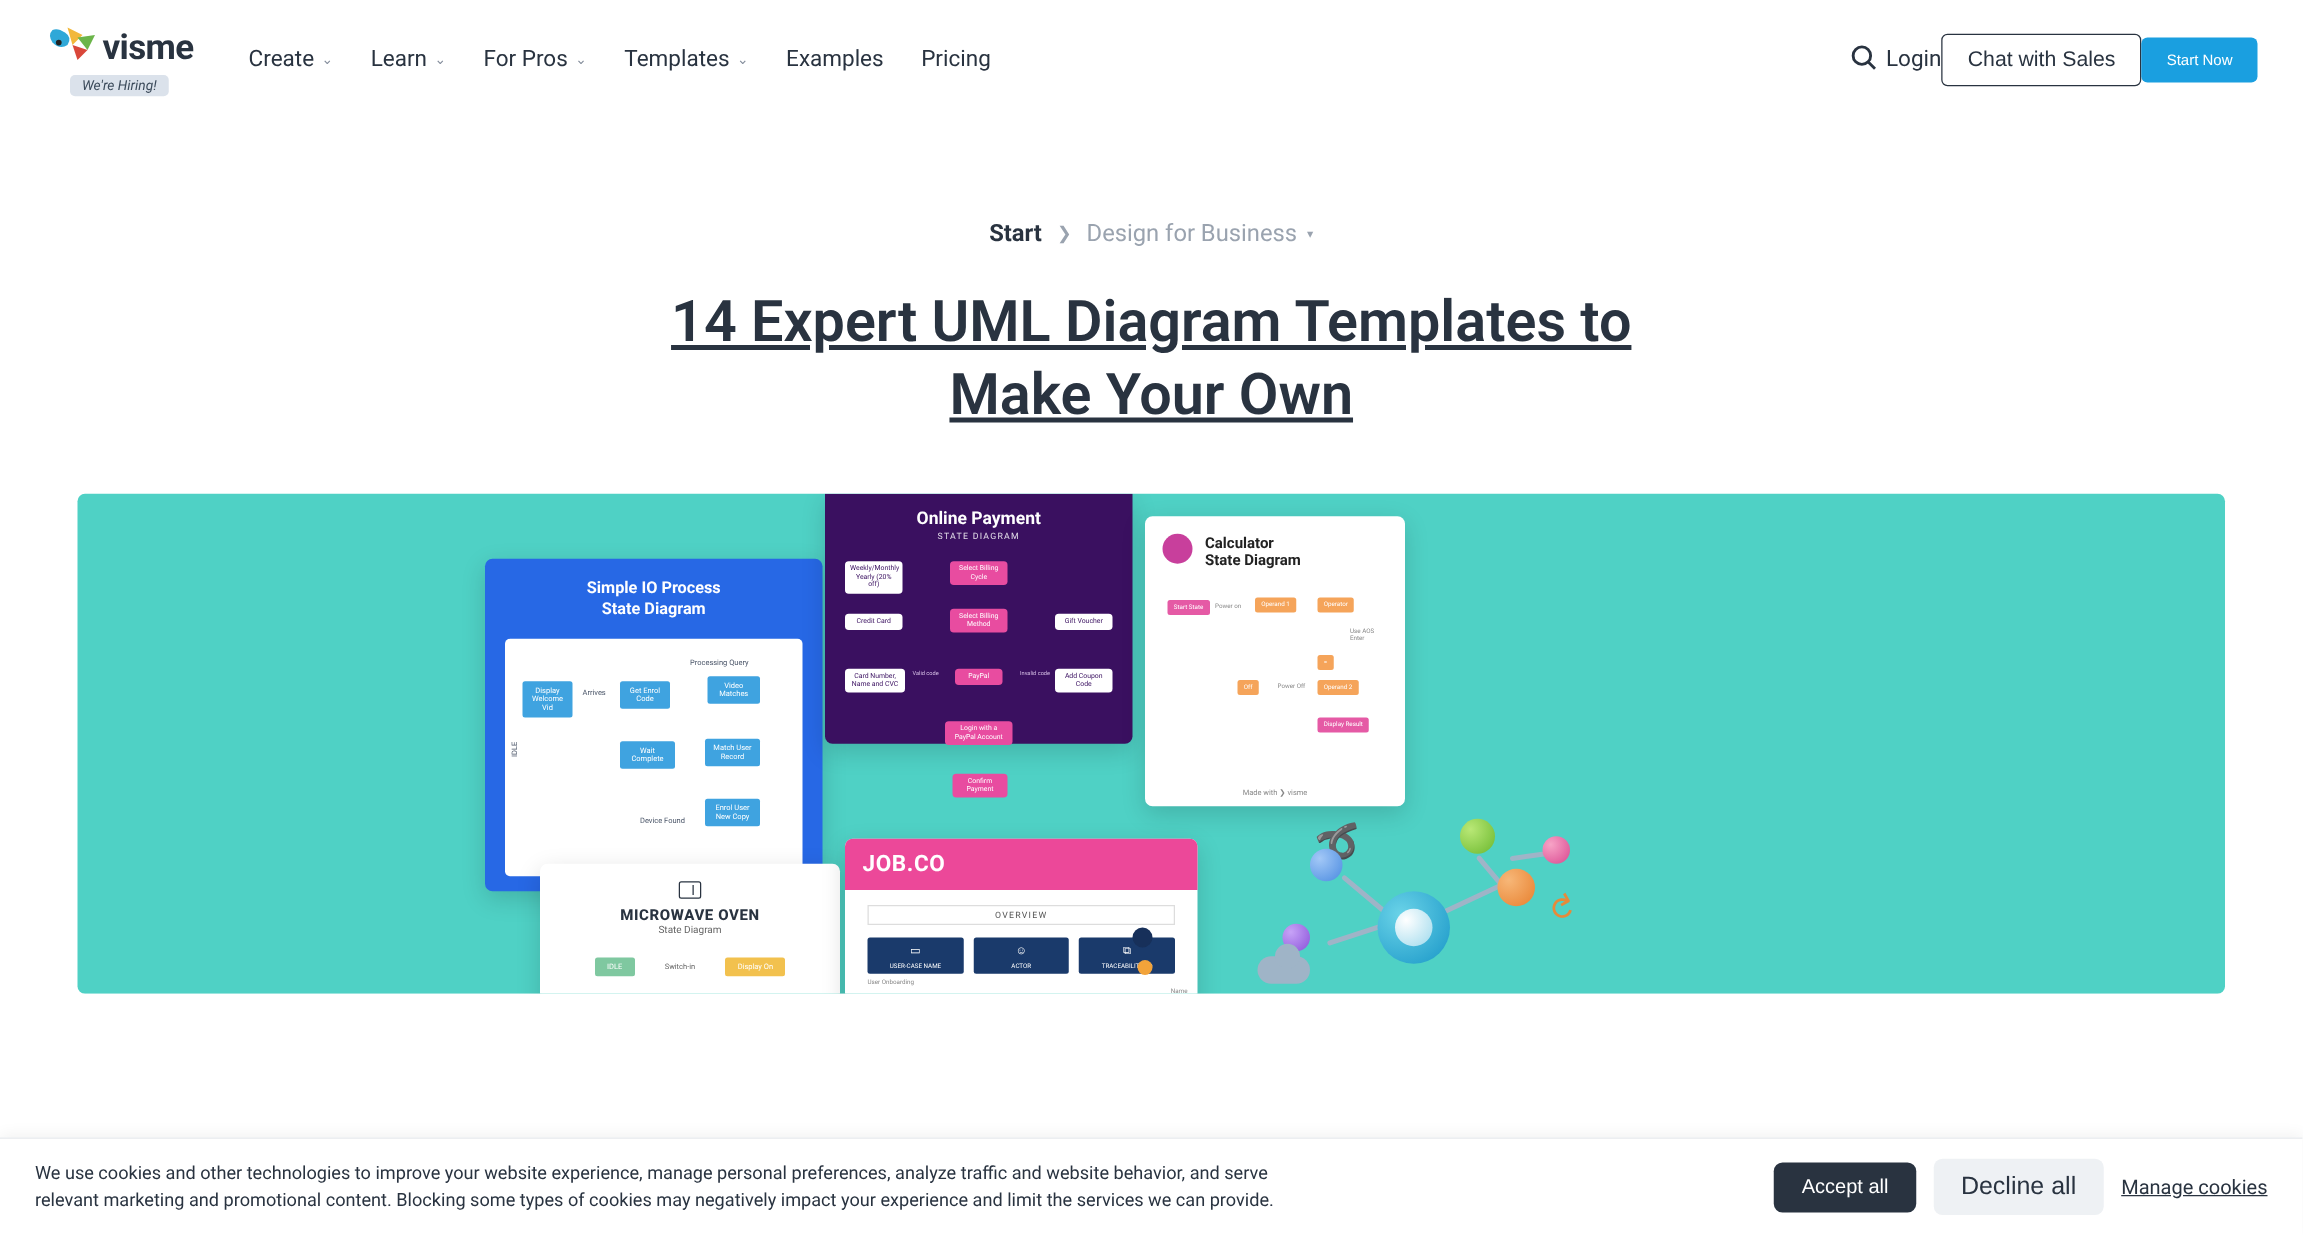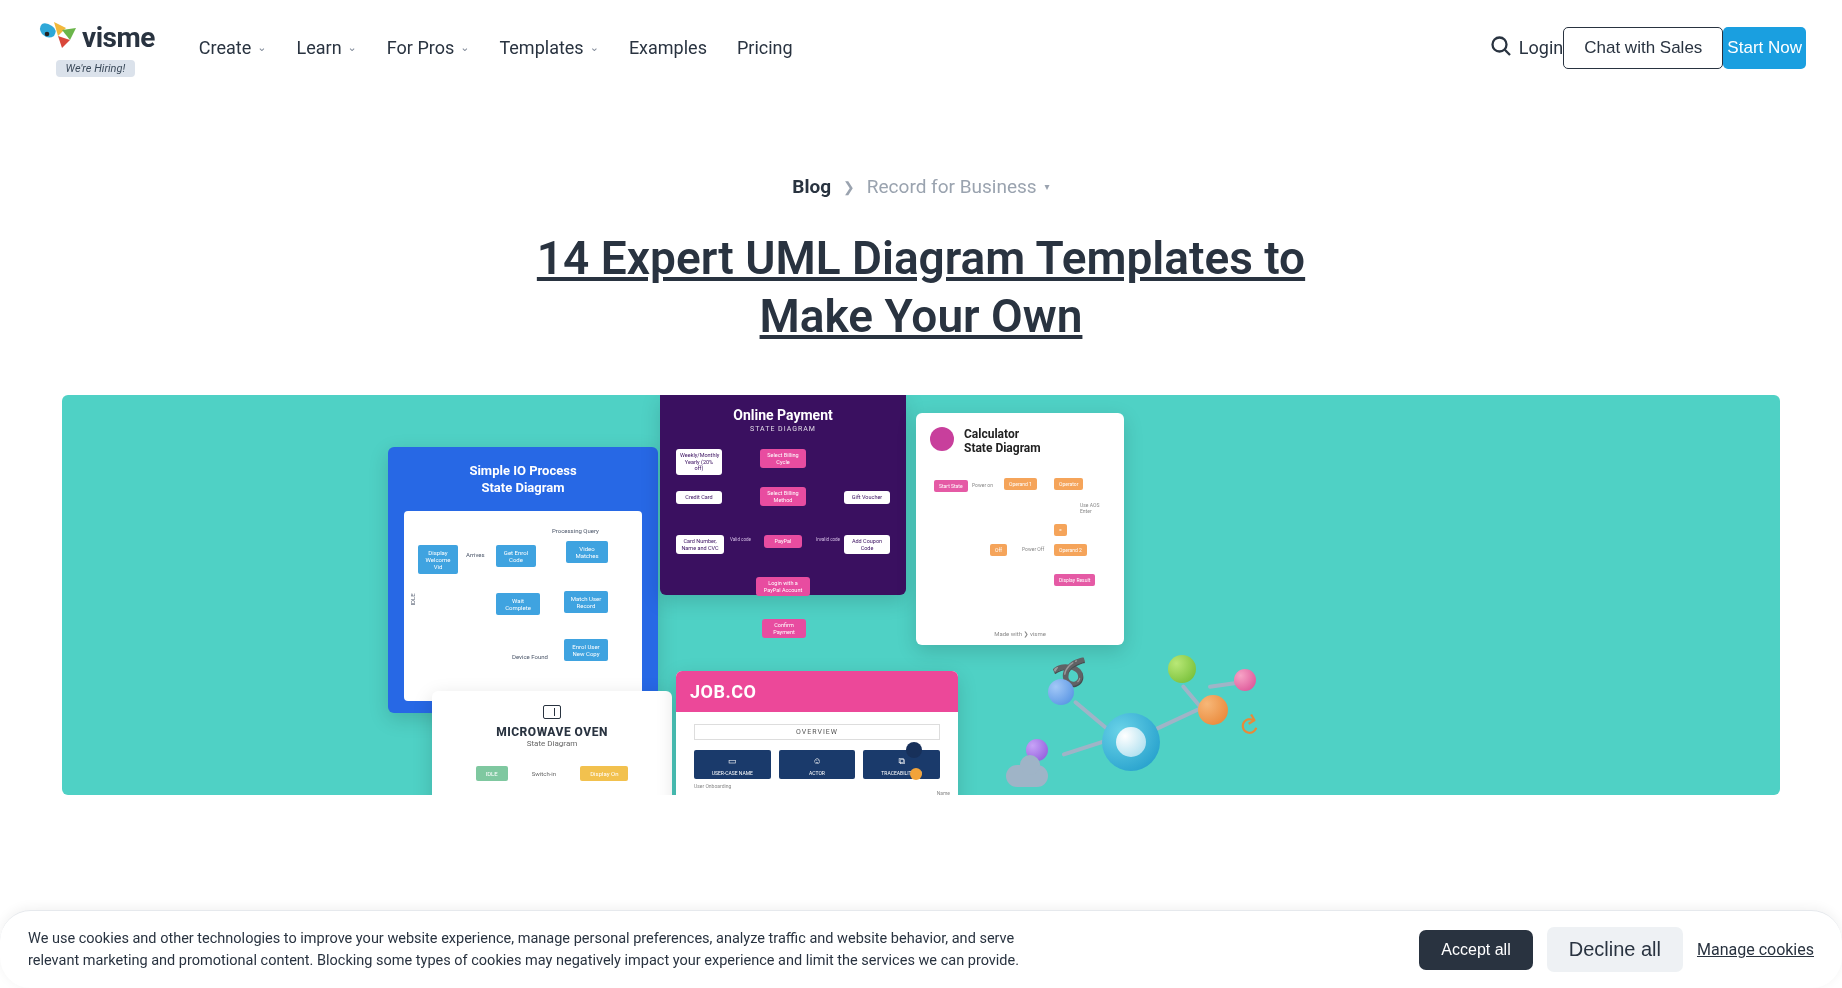--- a/index.html
+++ b/index.html
@@ -14,21 +14,21 @@
 .hiring-badge { background: #dbe2eb; color: #3b4a5a; font-size: 11px; font-style: italic; padding: 2px 10px; border-radius: 4px; margin-top: 4px; }
 
 .nav { display: flex; align-items: center; gap: 30px; }
 .nav-item { display: flex; align-items: center; gap: 6px; font-size: 18px; color: #293340; cursor: pointer; }
 .chev { font-size: 11px; color: #808a99; }
 
 .header-right { margin-left: auto; display: flex; align-items: center; }
 .search-btn { background: none; border: none; cursor: pointer; padding: 6px; }
 .login-link { font-size: 18px; color: #293340; cursor: pointer; }
 .chat-btn { border: 1px solid #293340; background: #fff; color: #293340; font-size: 17px; padding: 10px 20px; border-radius: 5px; cursor: pointer; }
-.start-btn { border: none; background: #1a9fe0; color: #fff; font-size: 17px; padding: 11px 4px; border-radius: 5px; cursor: pointer; }
+.start-btn { border: none; background: #1a9fe0; color: #fff; font-size: 12px; padding: 11px 20px; border-radius: 5px; cursor: pointer; }
 
 
 .breadcrumb { display: flex; align-items: center; justify-content: center; gap: 12px; margin-top: 90px; font-size: 19px; }
 .bc-blog { font-weight: 700; color: #293340; cursor: pointer; }
 .bc-chev { color: #9aa3af; font-size: 14px; }
 .bc-cat { color: #9aa3af; cursor: pointer; display: flex; align-items: center; gap: 8px; }
 .bc-drop { font-size: 10px; }
 
 .page-title { font-size: 46px; font-weight: 600; color: #293340; text-align: center; max-width: 820px; margin: 32px auto 0; line-height: 1.25; text-decoration: underline; }
 
@@ -98,21 +98,21 @@
 .molec .b3 { width: 30px; height: 30px; background: radial-gradient(circle at 30% 30%, #f7b778, #e7802e); left: 196px; top: 40px; }
 .molec .b4 { width: 26px; height: 26px; background: radial-gradient(circle at 30% 30%, #a3c8f7, #4a8be0); left: 46px; top: 24px; }
 .molec .b5 { width: 22px; height: 22px; background: radial-gradient(circle at 30% 30%, #c7a3f7, #8a52d9); left: 24px; top: 84px; }
 .molec .cloud { position: absolute; width: 42px; height: 22px; background: #9fb4c7; border-radius: 20px; left: 4px; top: 110px; }
 .molec .cloud::before { content:''; position:absolute; width:20px; height:20px; background:#9fb4c7; border-radius:50%; top:-10px; left:14px; }
 .molec .arrp { position: absolute; font-size: 30px; color: #b94fc4; left: 52px; top: 2px; transform: rotate(-20deg); }
 .molec .arro { position: absolute; font-size: 26px; color: #e78a3a; left: 236px; top: 56px; transform: rotate(60deg); }
 .molec .stk { position:absolute; height:4px; background:#9fb4c7; border-radius:3px; transform-origin:left center; }
 
 
-.cookie { position: fixed; left: 0; right: 0; bottom: 0; background: #fff; border-top: 1px solid #e6e9ed; padding: 16px 28px; display: flex; align-items: center; gap: 20px; box-shadow: 0 -2px 12px rgba(0,0,0,.06); border-radius: 31px; }
+.cookie { position: fixed; left: 0; right: 0; bottom: 0; background: #fff; border-top: 1px solid #e6e9ed; padding: 16px 28px; display: flex; align-items: center; gap: 20px; box-shadow: 0 -2px 12px rgba(0,0,0,.06); }
 .cookie-text { font-size: 14.5px; color: #293340; line-height: 1.45; max-width: 1020px; }
 .cookie-actions { margin-left: auto; display: flex; align-items: center; gap: 14px; flex-shrink: 0; }
 .ck-accept { background: #293340; color: #fff; border: none; padding: 11px 22px; border-radius: 7px; font-size: 16px; cursor: pointer; }
 .ck-decline { background: #eef1f4; color: #293340; border: none; padding: 11px 22px; border-radius: 7px; font-size: 20px; cursor: pointer; }
 .ck-manage { color: #293340; font-size: 16px; text-decoration: underline; cursor: pointer; }
 </style>
 </head>
 <body>
 
 <header class="header">
@@ -164,24 +164,24 @@
           <line x1="21" y1="21" x2="15.8" y2="15.8"></line>
         </svg>
     </button>
     <a class="login-link">Login</a>
     <button class="chat-btn">Chat with Sales</button>
     <button class="start-btn">Start Now</button>
   </div>
 </header>
 
 <div class="breadcrumb">
-  <span class="bc-blog">Blog</span>
+  <span class="bc-blog">Start</span>
   <span class="bc-chev">❯</span>
   <span class="bc-cat">
-    <span>Record for Business</span>
+    <span>Design for Business</span>
     <span class="bc-drop">▾</span>
   </span>
 </div>
 
 <h1 class="page-title">14 Expert UML Diagram Templates to Make Your Own</h1>
 
 <div class="hero">
   <div class="hero-inner">
 
     <div class="card cardA">

